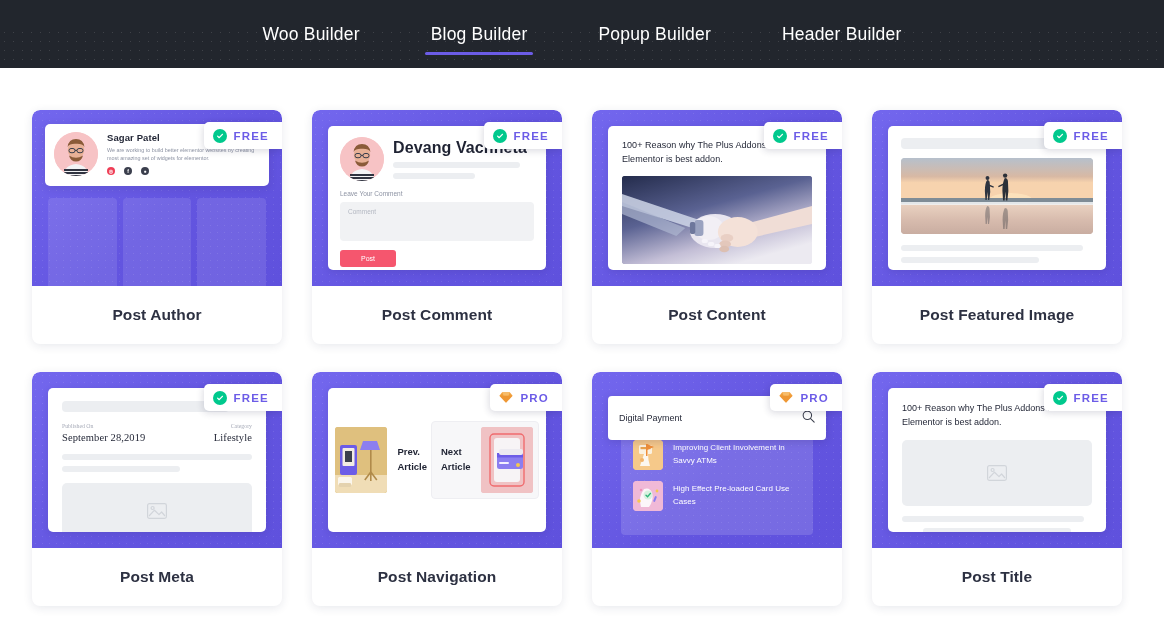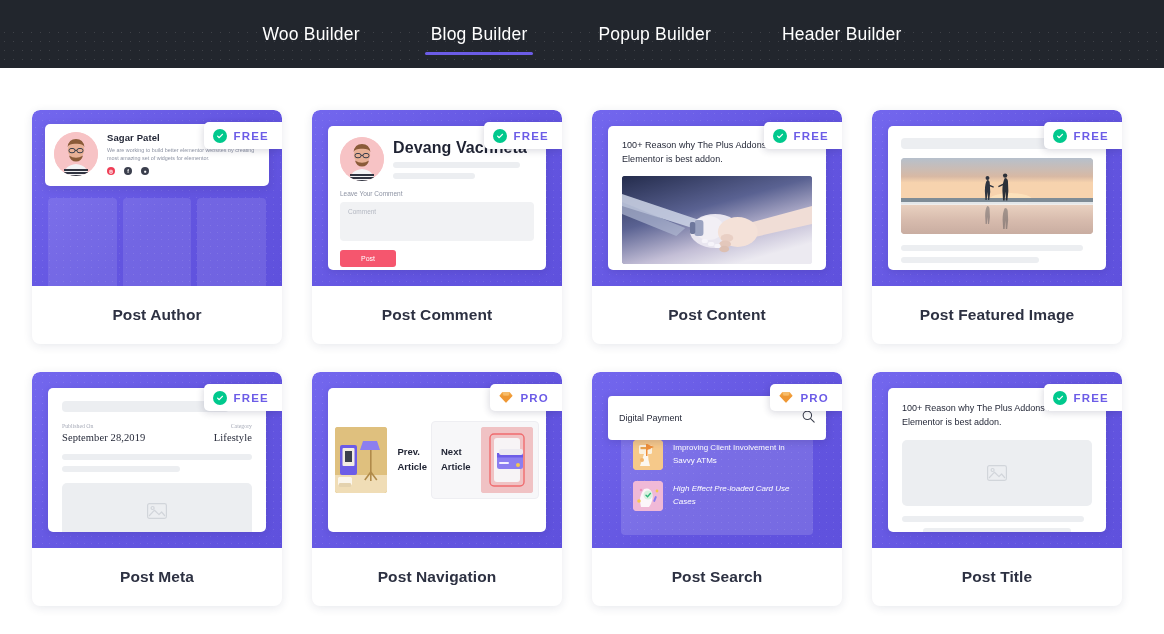--- a/index.html
+++ b/index.html
@@ -346,21 +346,21 @@
   .ps-value { flex: 1; font-size: 9px; color: #1f2333; }
   .ps-results {
     position: absolute;
     left: 13px; right: 13px; top: 32px;
     background: rgba(255,255,255,0.14);
     border-radius: 4px;
     padding: 20px 12px 12px 12px;
     z-index: 4;
   }
   .ps-item { display: flex; gap: 10px; align-items: center; margin-bottom: 11px; }
-  .ps-item:last-child { margin-bottom: 12px; font-style: italic; }
+  .ps-item:last-child { margin-bottom: 12px; }
   .ps-thumb { width: 30px; height: 30px; border-radius: 4px; flex: 0 0 30px; overflow: hidden; position: relative; }
   .ps-thumb.a { background: #f6c98a; }
   .ps-thumb.b { background: #f0b9d7; }
   .ps-text { font-size: 8px; line-height: 1.6; color: #ffffff; }
 
   
   .pt { padding: 13px 14px; height: 100%; }
   .pt-title { font-size: 9px; line-height: 1.6; color: #1f2333; margin-bottom: 10px; }
   .pt-ph {
     height: 66px;
@@ -739,21 +739,20 @@
                   <circle cx="24" cy="10" r="1.4" fill="#f5c84d"></circle>
                   <rect x="21" y="15" width="2" height="6" rx="1" fill="#8b7ef0" transform="rotate(22 22 18)"></rect>
                   <circle cx="8" cy="9" r="1.2" fill="#ef8fb7"></circle>
                 </svg>
               </div>
               <div class="ps-text">High Effect Pre-loaded Card Use Cases</div>
             </div>
           </div>
         </div>
       </div>
-      <div class="card-label">Post Search</div>
     </div>
 
     <div class="widget-card">
       <div class="thumb">
         <div class="badge">
           <span class="badge-icon">
             <span class="check-circle">
               <svg width="8" height="8" viewBox="0 0 10 10">
                   <path d="M2 5.2 L4 7.1 L8 2.9" stroke="#fff" stroke-width="1.6" fill="none" stroke-linecap="round" stroke-linejoin="round"></path>
                 </svg>

